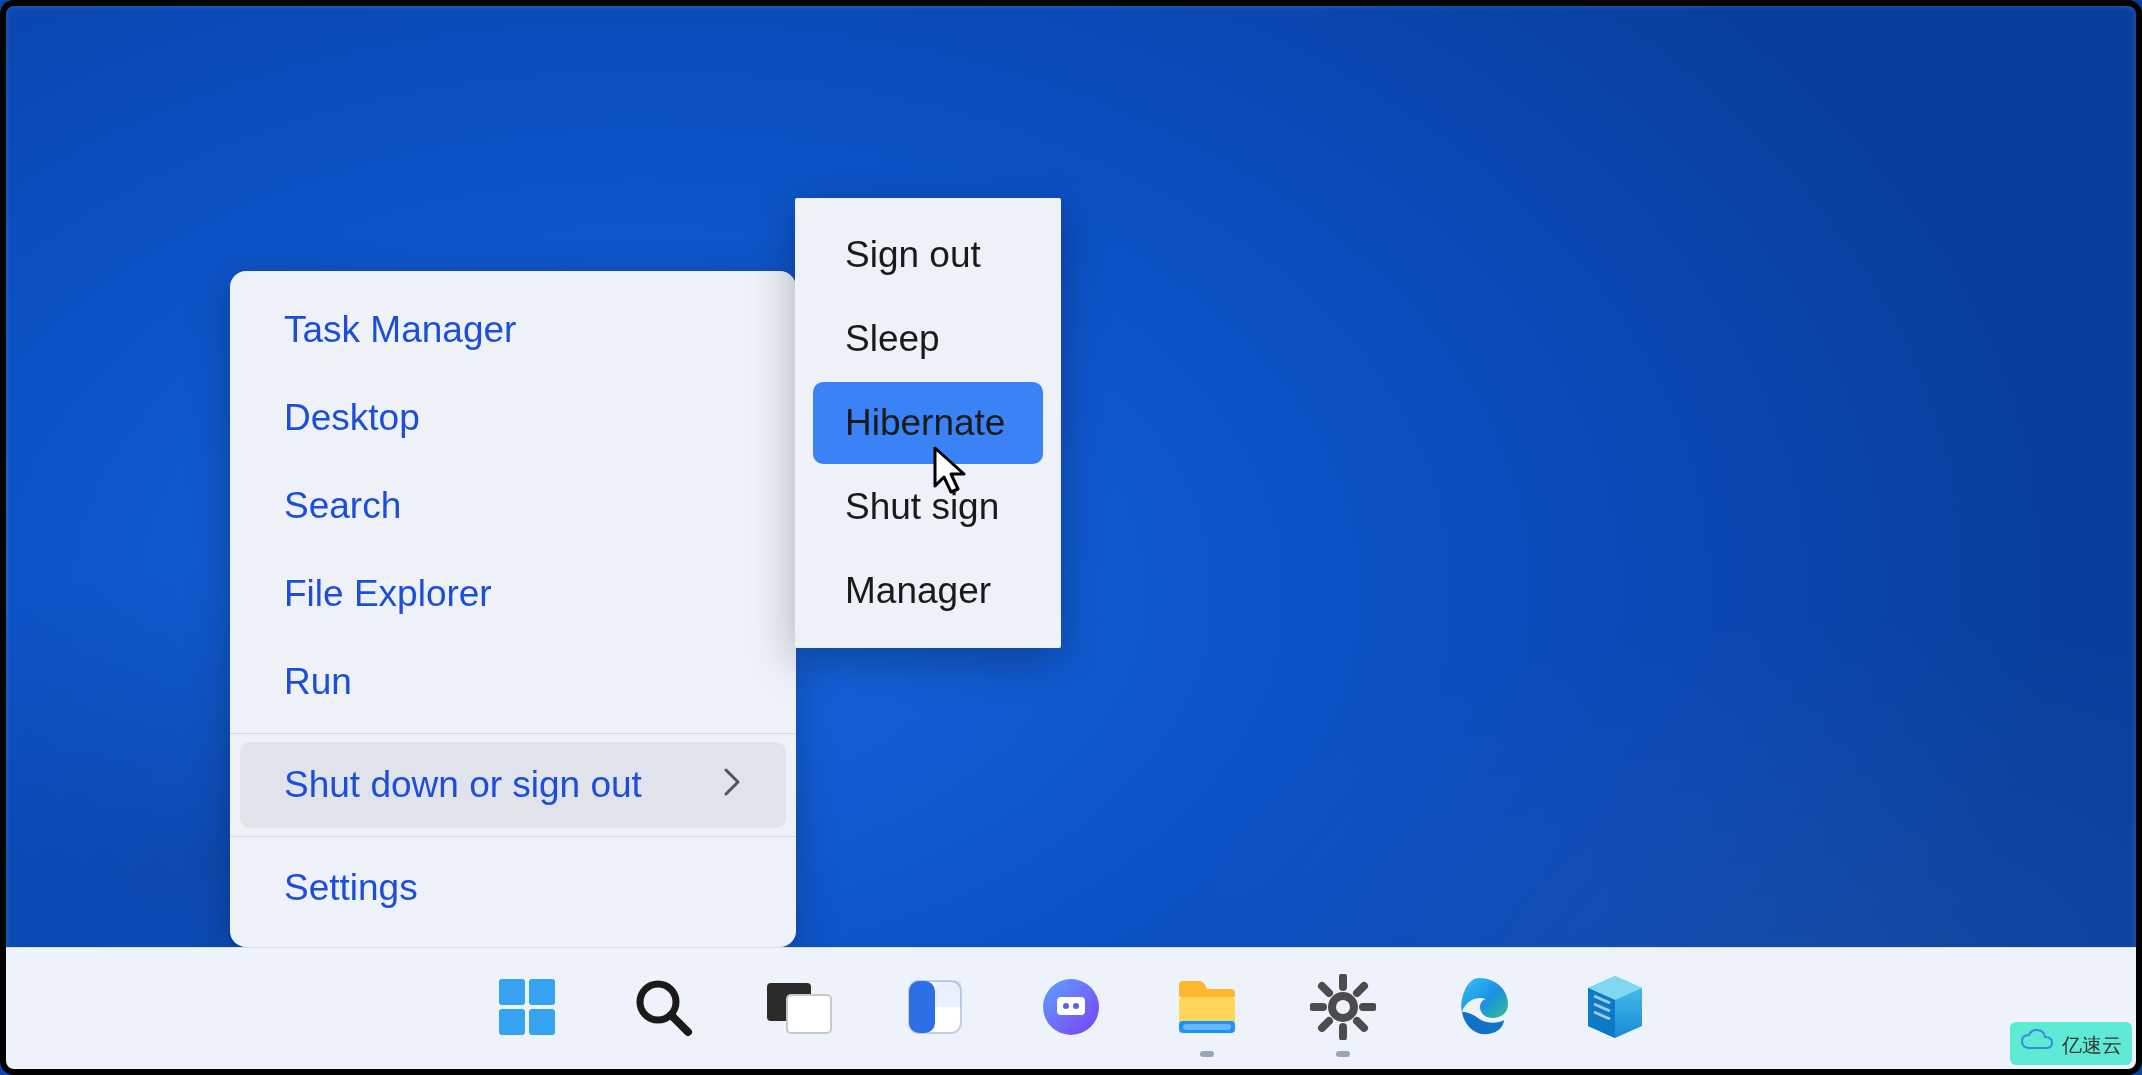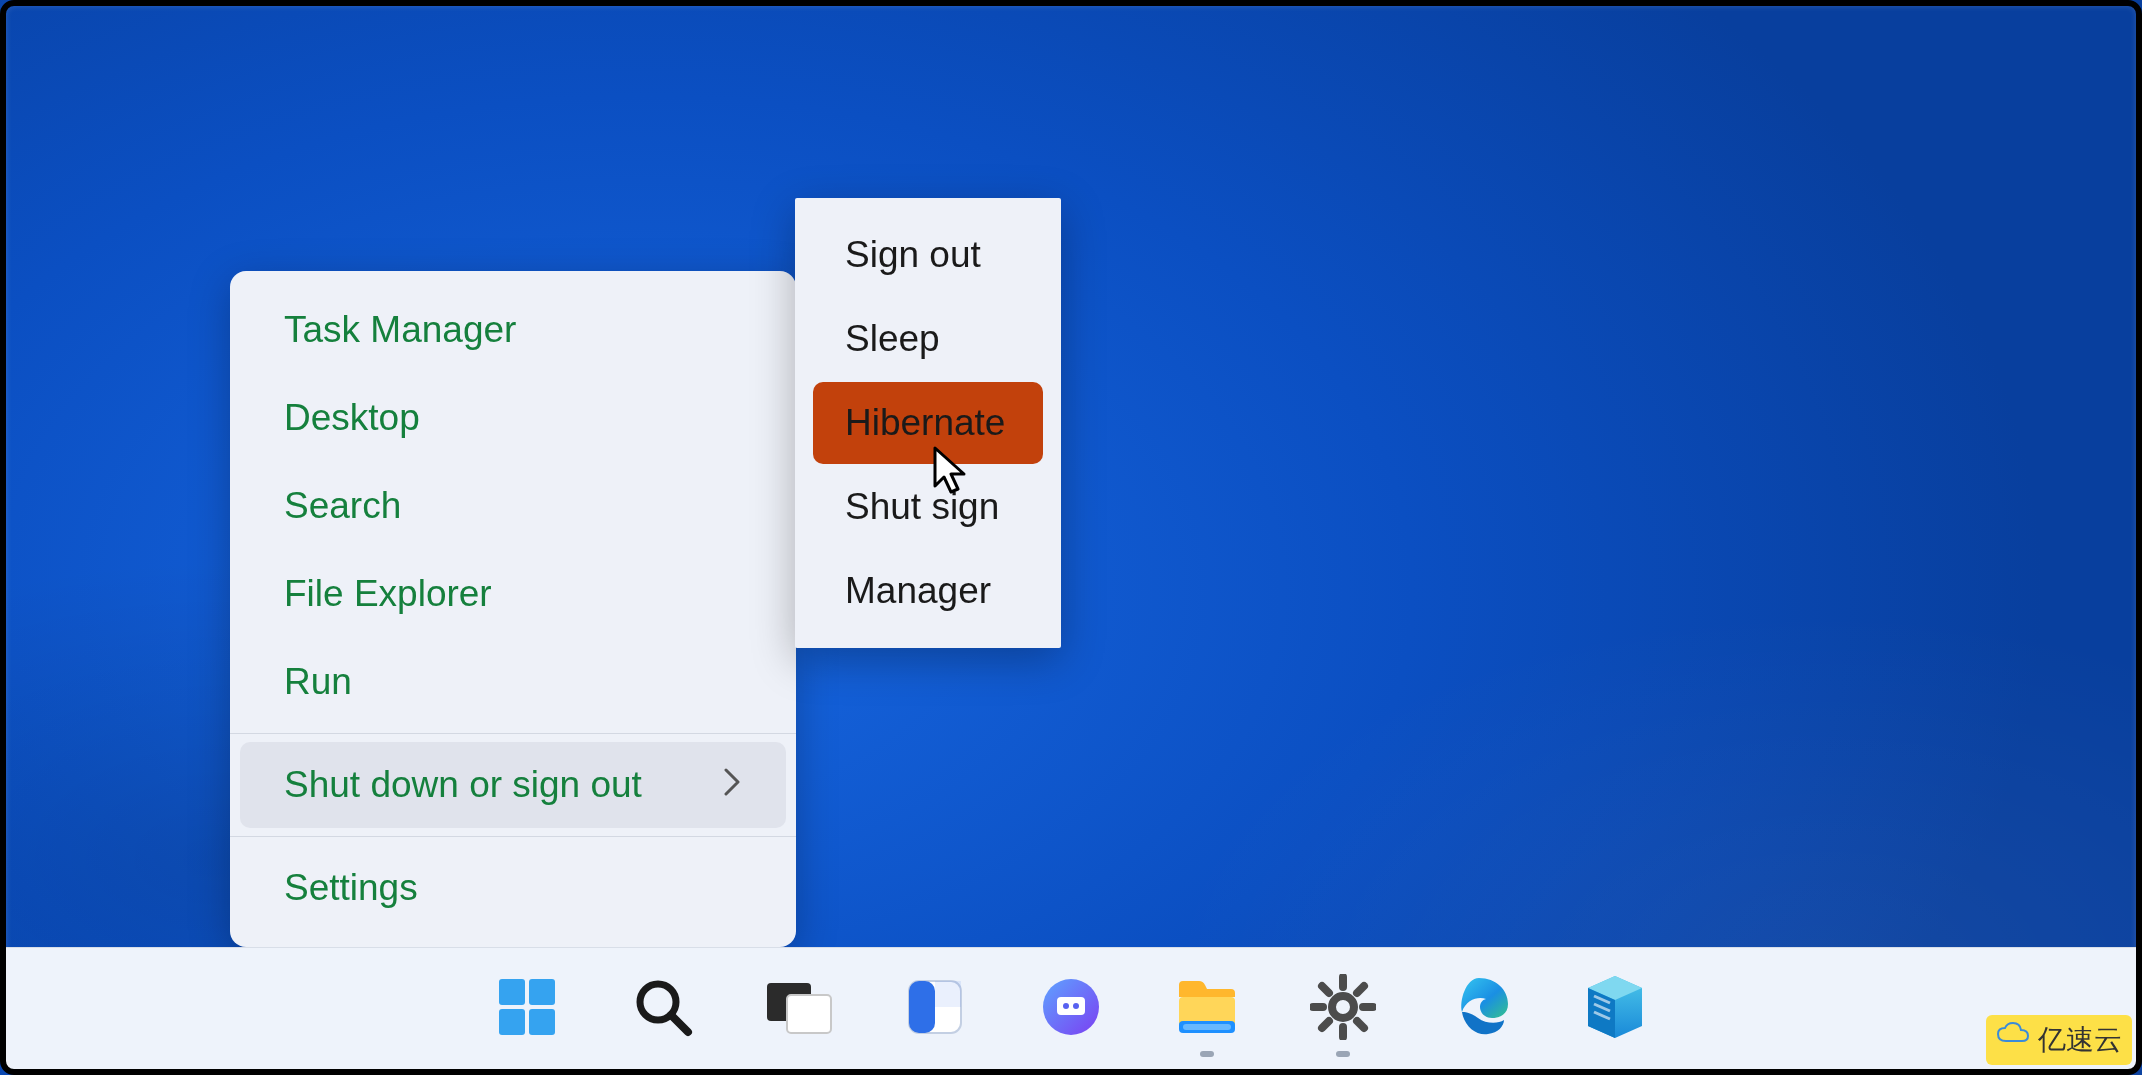--- a/index.html
+++ b/index.html
@@ -66,21 +66,21 @@
     bottom: 128px;
     width: 566px;
     background: #eef1f8;
     border-radius: 16px 16px 16px 16px;
     box-shadow: 0 10px 40px rgba(0,0,0,0.25);
     padding: 14px 0 14px 0;
     overflow:hidden;
   }
   .ctx-item {
     font-size: 37px;
-    color:#15803d;
+    color:#1d4ed8;
     padding: 22px 44px;
     display:flex;
     align-items:center;
     justify-content:space-between;
     cursor:default;
     border-radius:10px;
     margin:2px 10px;
   }
   .ctx-item.hover { background:#e0e3ec; }
   .ctx-sep { height:1px; background:#d3d8e2; margin:8px 0; }
@@ -98,41 +98,41 @@
     padding:14px 8px;
   }
   .sub-item{
     font-size:37px;
     color:#1a1a1a;
     padding:20px 32px;
     margin:2px 10px;
     border-radius:10px;
     cursor:default;
   }
-  .sub-item.hover{ background:#c2410c; }
+  .sub-item.hover{ background:#3b82f6; }
 
   .cursor {
     position:absolute;
     left:932px; top:446px;
     width:40px; height:50px;
     pointer-events:none;
     z-index:50;
   }
 
   
   .watermark{
     position:absolute;
     right:10px; bottom:10px;
-    background:#fde047;
+    background:#5eead4;
     padding:6px 10px;
     border-radius:6px;
-    font-size:28px;
+    font-size:20px;
     color:#333;
     display:flex;
-    align-items:flex-start;
+    align-items:flex-end;
     gap:8px;
     z-index:60;
   }
   .watermark .cloud{ color:#3a8bd9; font-size:26px; }
 </style>
 </head>
 <body>
 
 <div class="wallpaper"></div>
 

